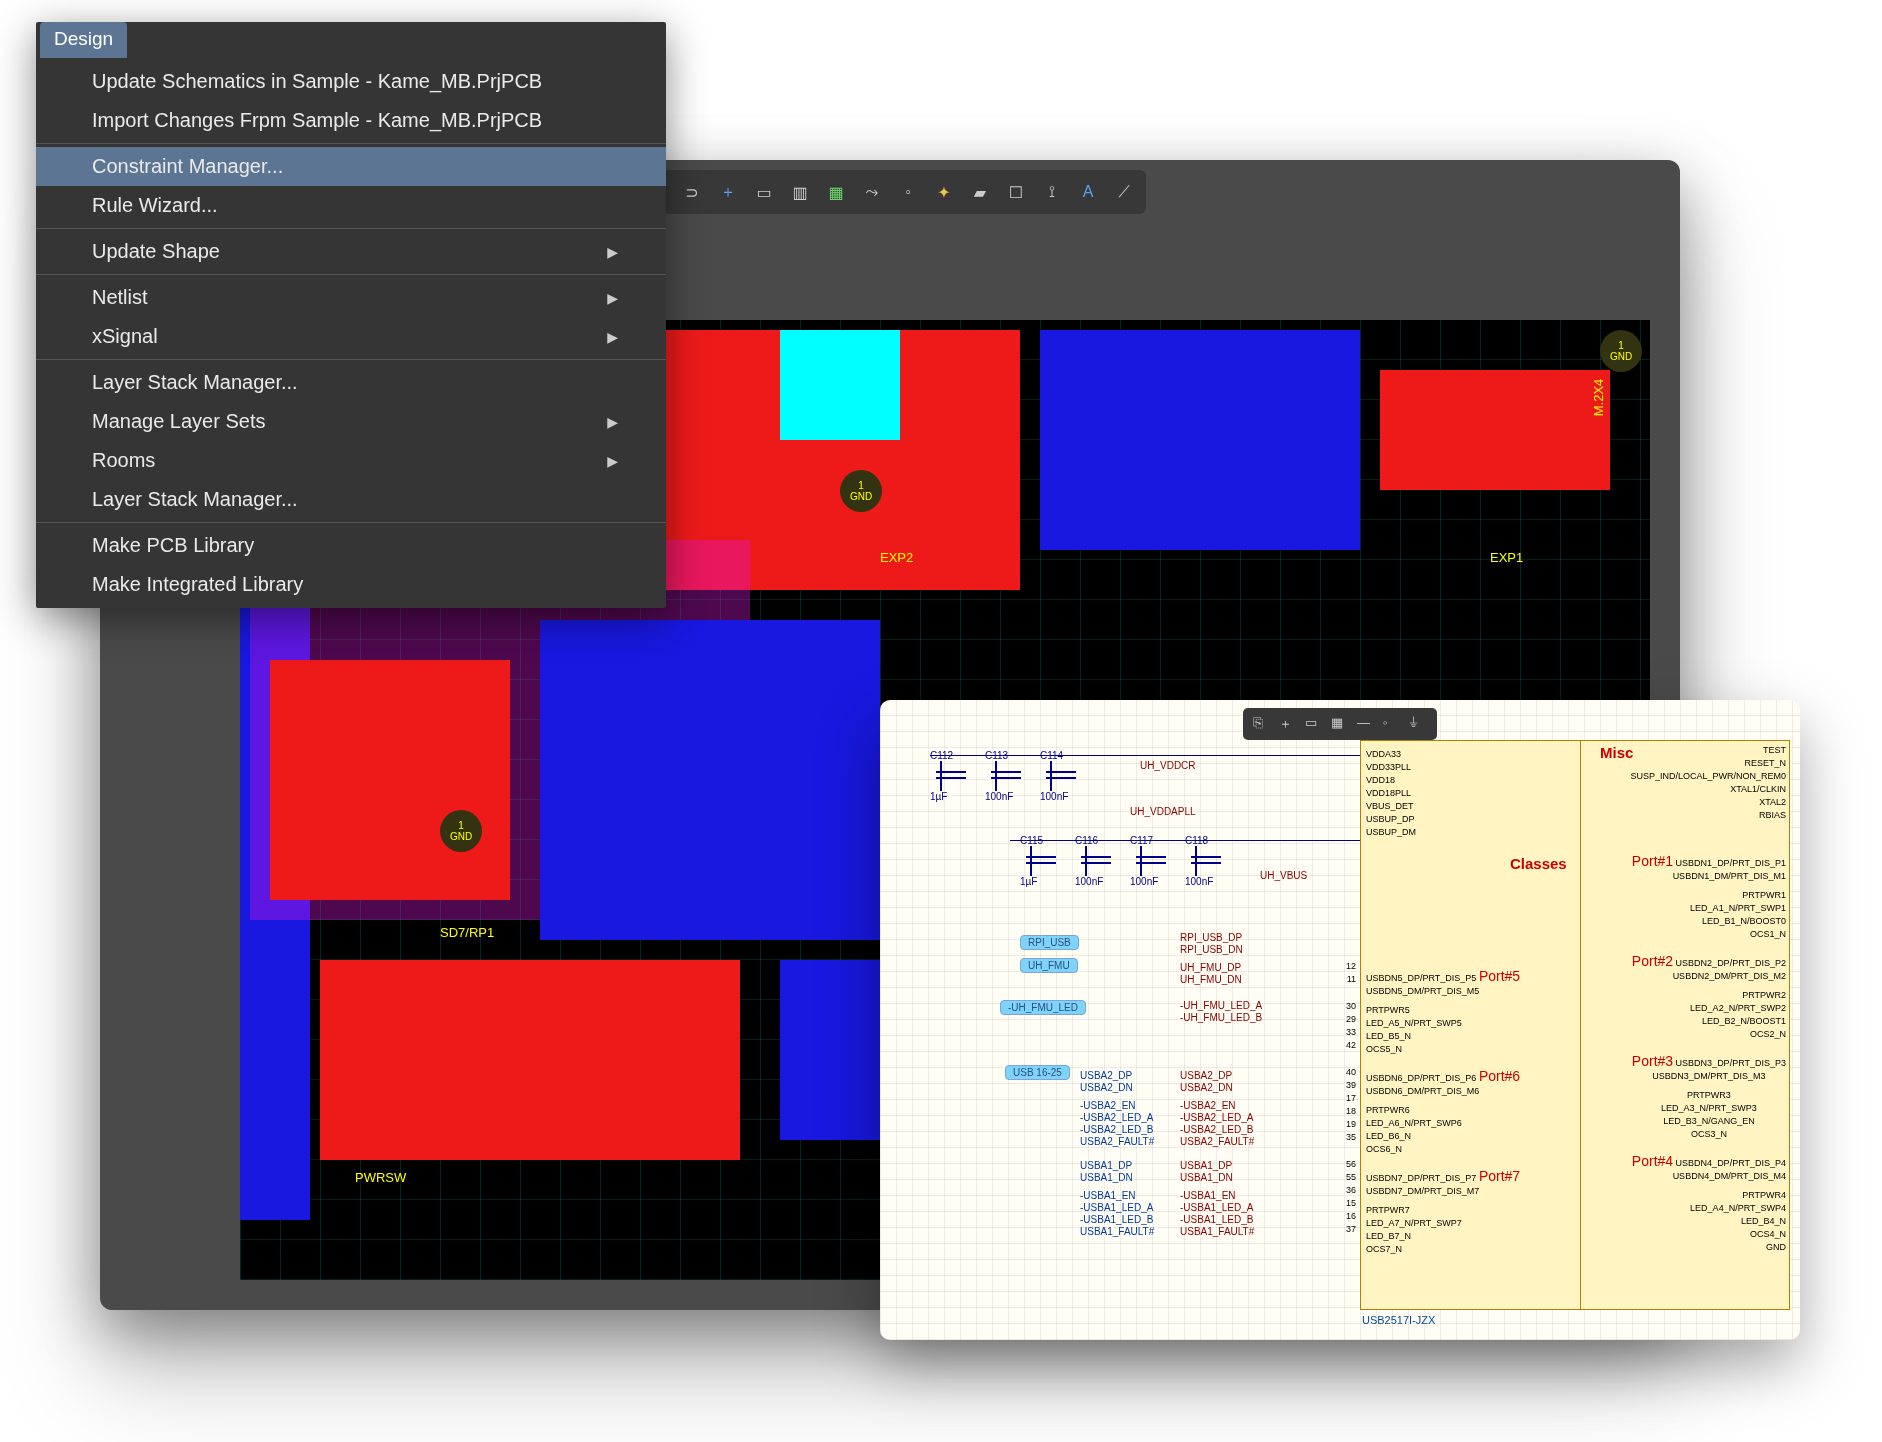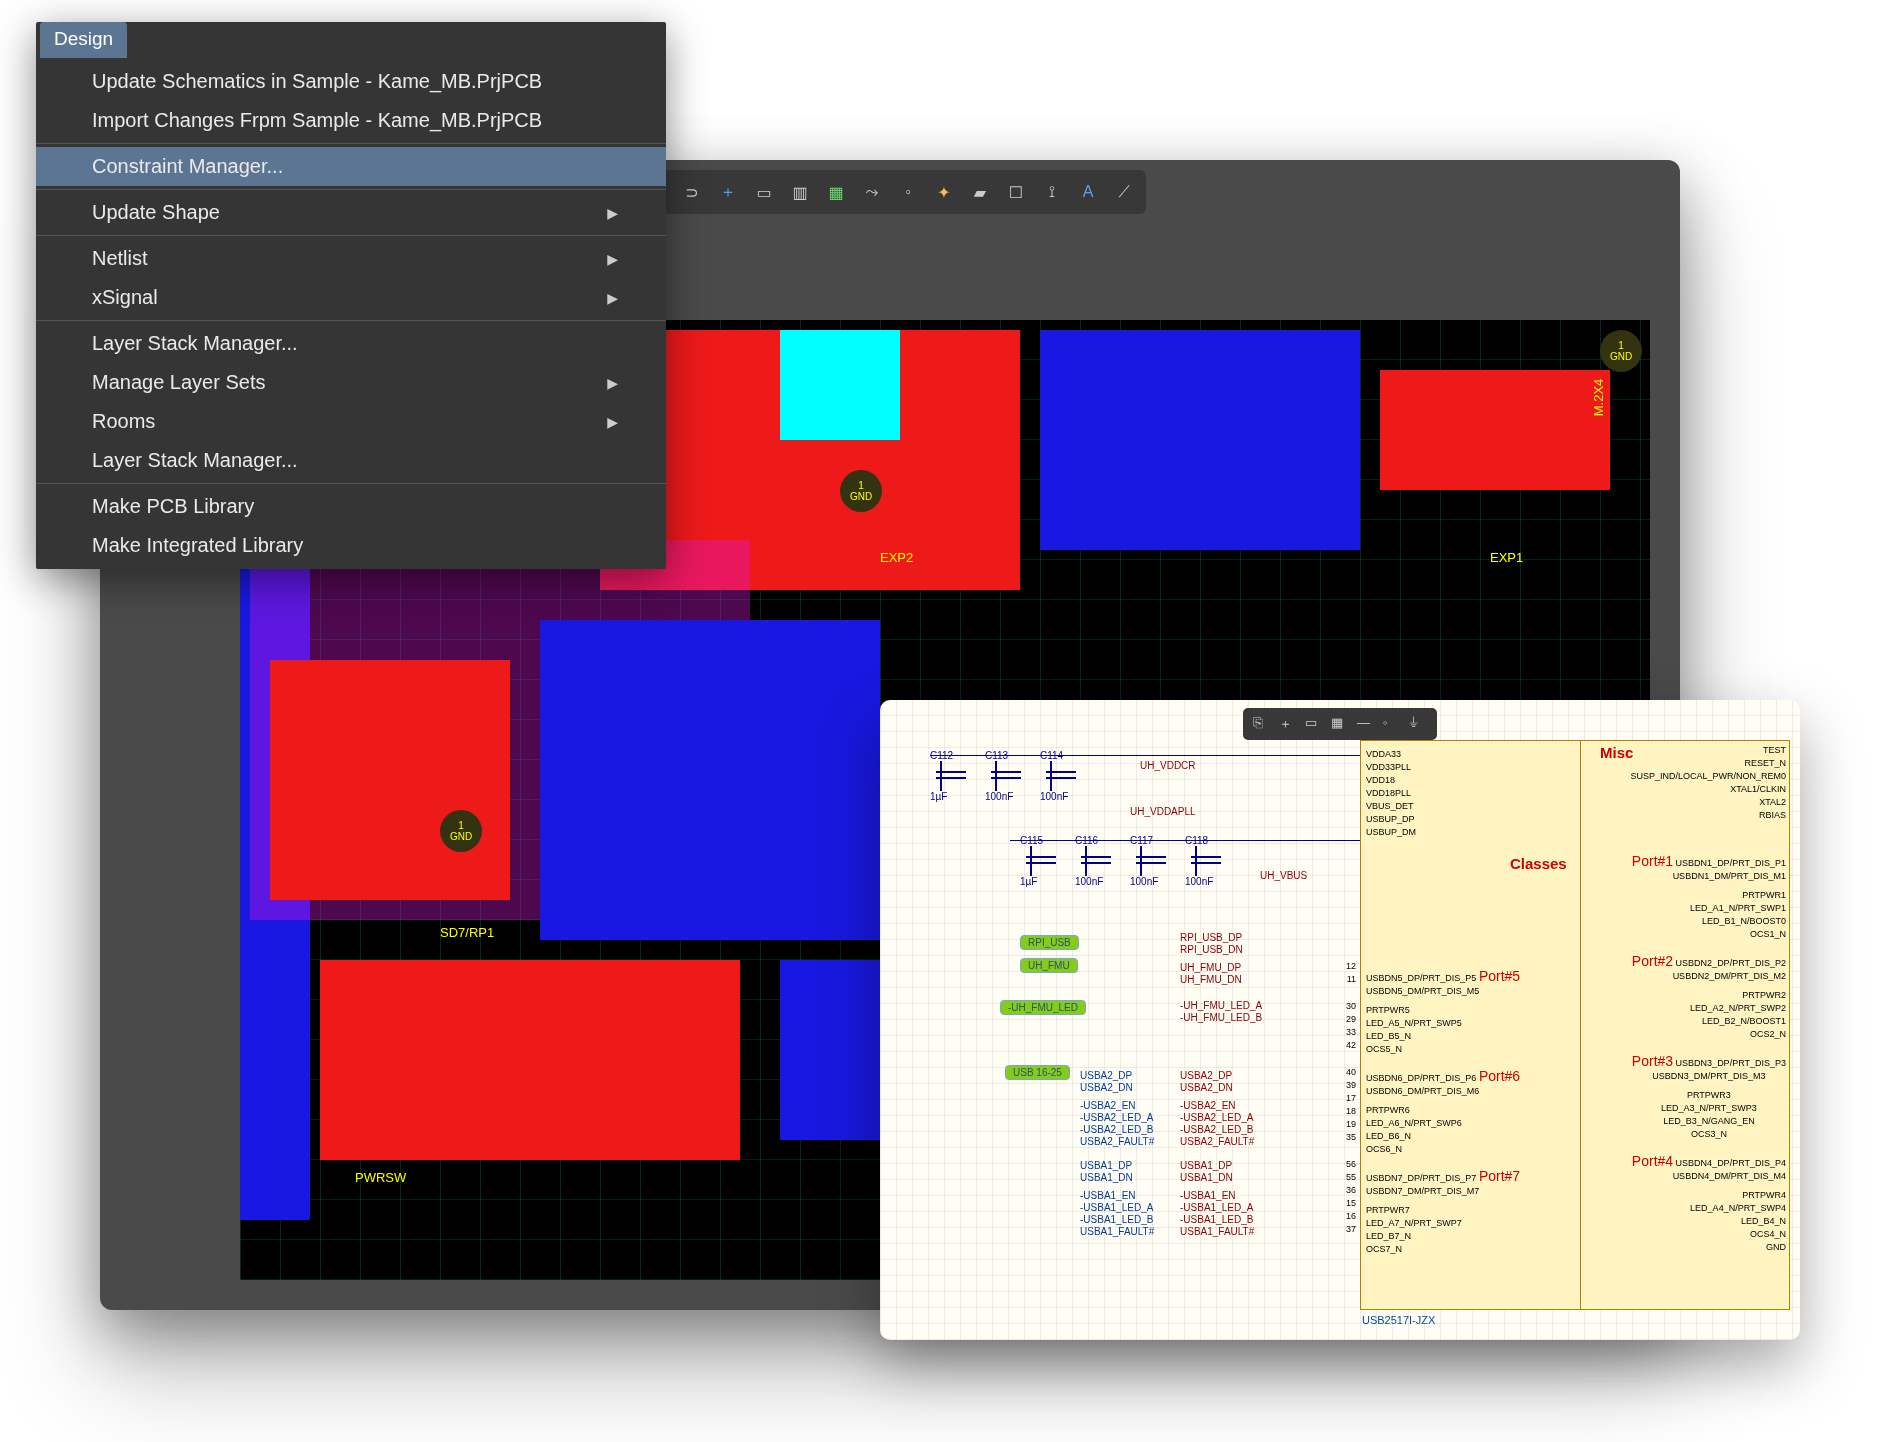--- a/index.html
+++ b/index.html
@@ -175,21 +175,21 @@
 
 .netlabel {
   position: absolute;
   font-size: 10px;
   color: #880000;
 }
 .netlabel.blue { color: #003a9c; }
 .harness-label {
   position: absolute;
   font-size: 10px;
-  background: #84cc16;
+  background: #7dd3fc;
   border: 1px solid #7aa5d6;
   border-radius: 4px;
   padding: 1px 7px;
   color: #2b4f7a;
 }
 
 .ic-block {
   position: absolute;
   background: #fff4c2;
   border: 1px solid #b08000;
@@ -299,20 +299,23 @@
   <div class="items" id="design-items">
       <div class="item">
         <span>Update Schematics in Sample - Kame_MB.PrjPCB</span>
       </div>
       <div class="item">
         <span>Import Changes Frpm Sample - Kame_MB.PrjPCB</span>
       </div>
       <div class="sep"></div>
       <div class="item selected">
         <span>Constraint Manager...</span>
+      </div>
+      <div class="item">
+        <span>Rule Wizard...</span>
       </div>
       <div class="sep"></div>
       <div class="item">
         <span>Update Shape</span>
         <span class="chev">▶</span>
       </div>
       <div class="sep"></div>
       <div class="item">
         <span>Netlist</span>
         <span class="chev">▶</span>

